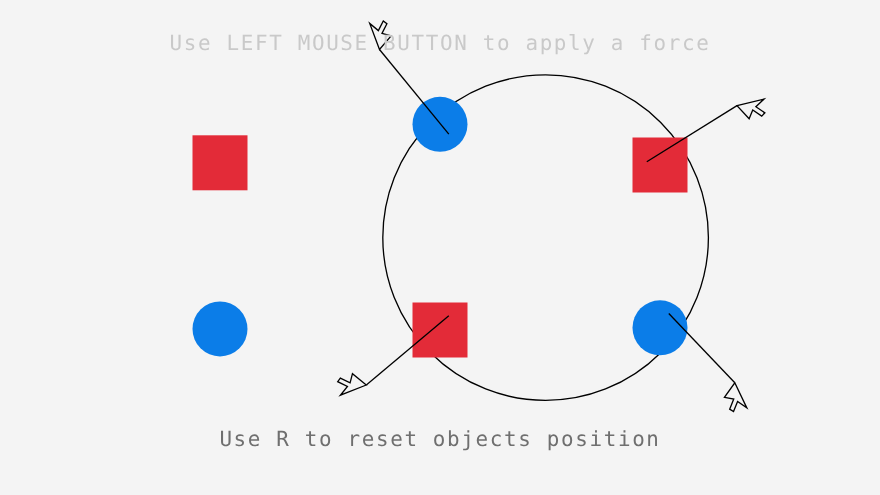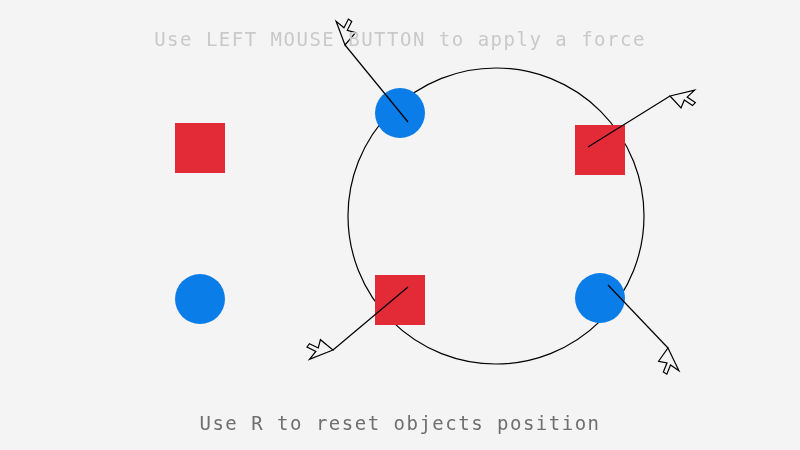--- a/index.html
+++ b/index.html
@@ -35,21 +35,21 @@
     letter-spacing: 1.5px;
     white-space: nowrap;
     user-select: none;
   }
   #hint-top {
     top: 28px;
     font-size: 19px;
     color: #c9c9c9;
   }
   #hint-bottom {
-    top: 412px;
+    top: 388px;
     font-size: 19px;
     color: #6f6f6f;
   }
 </style>
 </head>
 <body>
 
 <div id="stage" style="background: rgb(244, 244, 244);">
 
   <svg id="scene-svg" viewBox="0 0 800 450">

